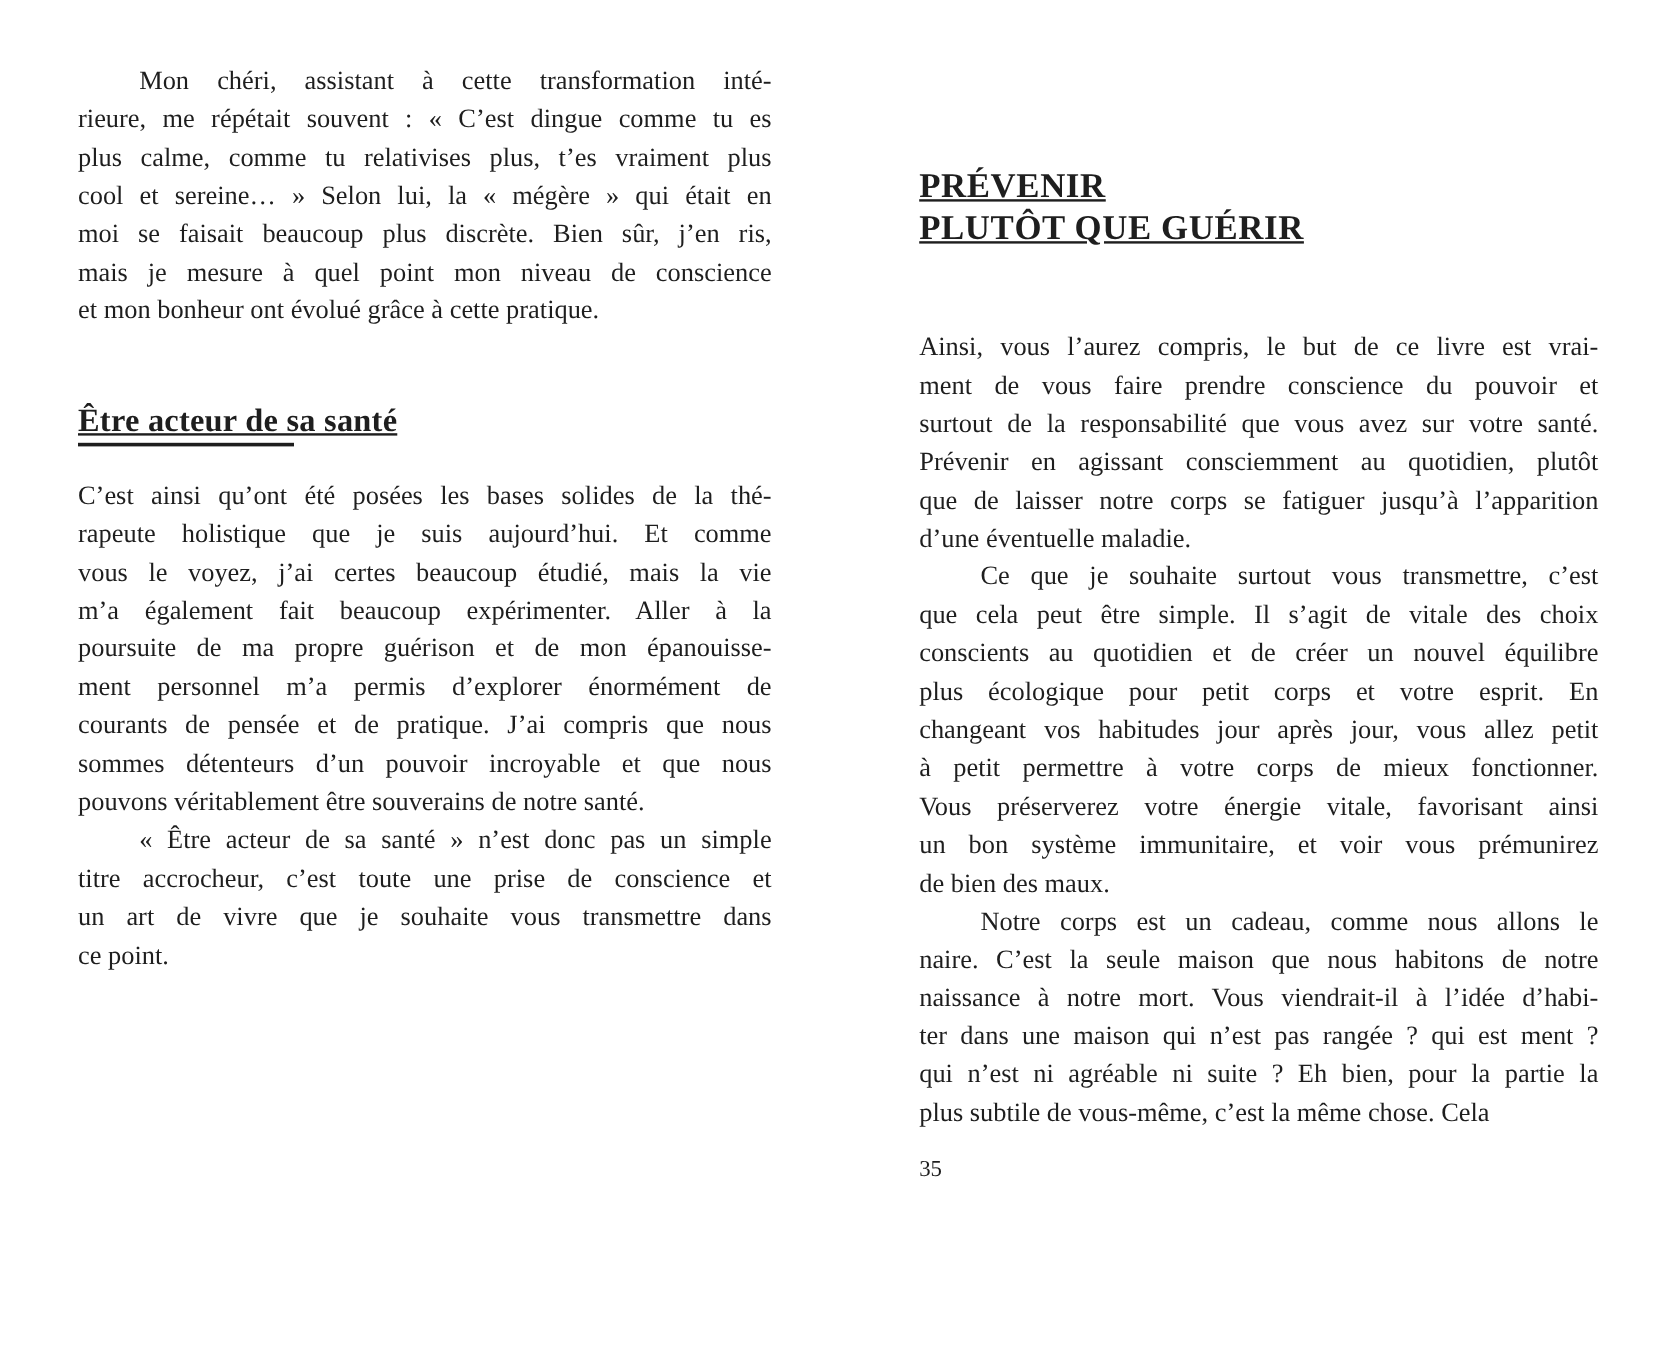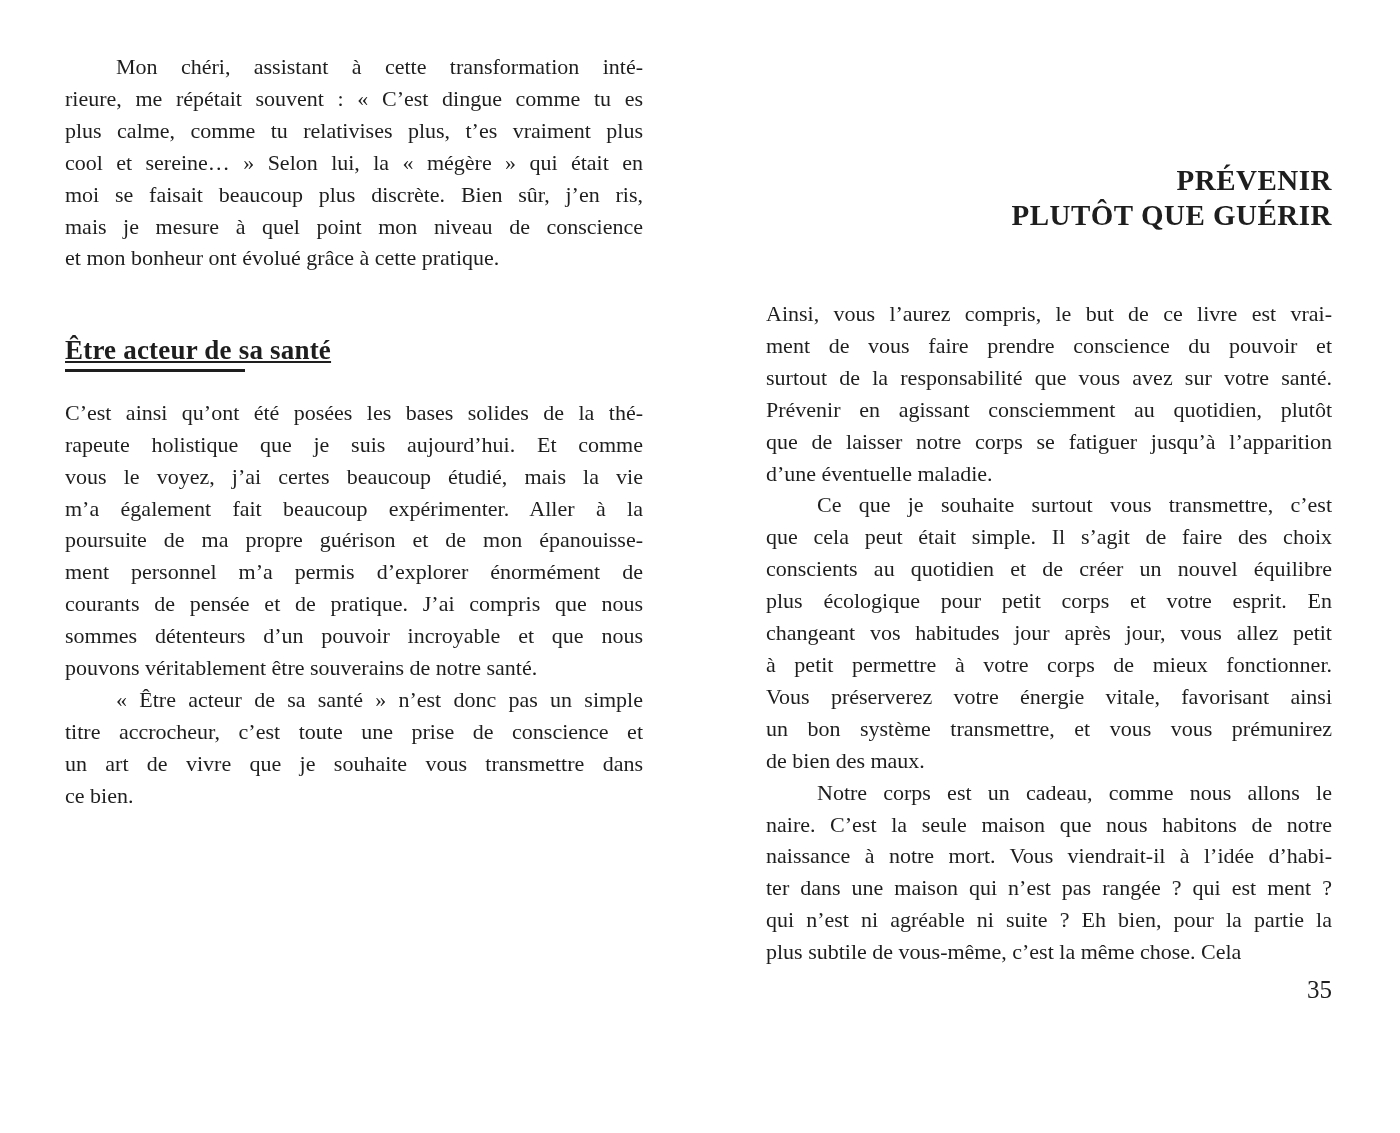--- a/index.html
+++ b/index.html
@@ -30,33 +30,33 @@
   }
   .heading-rule {
     width: 180px;
     height: 2.5px;
     background: #1e1e1e;
     margin-top: 3px;
   }
   .para.after-heading { margin-top: 25px; }
 
   .chapter-title {
-    margin-top: 112px;
-    text-align: right;
+    margin-top: 87px;
+    text-align: left;
     font-size: 29px;
     font-weight: bold;
     line-height: 35px;
     letter-spacing: 0.5px;
+    text-decoration: underline;
   }
   .para.after-title { margin-top: 65px; }
 
   .page-number {
-    margin-top: 10px;
-    text-align: right;
-    font-size: 25px;
+    margin-top: 20px;
+    font-size: 19px;
     line-height: 24px;
   }
 </style>
 </head>
 <body>
 
 <div class="page-column left">
   <div class="para">
       <div class="line indent">Mon chéri, assistant à cette transformation inté-</div>
       <div class="line">rieure, me répétait souvent : « C’est dingue comme tu es</div>
@@ -79,48 +79,48 @@
       <div class="line">ment personnel m’a permis d’explorer énormément de</div>
       <div class="line">courants de pensée et de pratique. J’ai compris que nous</div>
       <div class="line">sommes détenteurs d’un pouvoir incroyable et que nous</div>
       <div class="line last">pouvons véritablement être souverains de notre santé.</div>
     </div>
 
   <div class="para">
       <div class="line indent">« Être acteur de sa santé » n’est donc pas un simple</div>
       <div class="line">titre accrocheur, c’est toute une prise de conscience et</div>
       <div class="line">un art de vivre que je souhaite vous transmettre dans</div>
-      <div class="line last">ce bien.</div>
+      <div class="line last">ce point.</div>
     </div>
 </div>
 
 <div class="page-column right">
   <div class="chapter-title">
     <div class="title-line">PRÉVENIR</div>
     <div class="title-line">PLUTÔT QUE GUÉRIR</div>
   </div>
 
   <div class="para after-title">
       <div class="line">Ainsi, vous l’aurez compris, le but de ce livre est vrai-</div>
       <div class="line">ment de vous faire prendre conscience du pouvoir et</div>
       <div class="line">surtout de la responsabilité que vous avez sur votre santé.</div>
       <div class="line">Prévenir en agissant consciemment au quotidien, plutôt</div>
       <div class="line">que de laisser notre corps se fatiguer jusqu’à l’apparition</div>
       <div class="line last">d’une éventuelle maladie.</div>
     </div>
 
   <div class="para">
       <div class="line indent">Ce que je souhaite surtout vous transmettre, c’est</div>
-      <div class="line">que cela peut était simple. Il s’agit de faire des choix</div>
+      <div class="line">que cela peut être simple. Il s’agit de vitale des choix</div>
       <div class="line">conscients au quotidien et de créer un nouvel équilibre</div>
       <div class="line">plus écologique pour petit corps et votre esprit. En</div>
       <div class="line">changeant vos habitudes jour après jour, vous allez petit</div>
       <div class="line">à petit permettre à votre corps de mieux fonctionner.</div>
       <div class="line">Vous préserverez votre énergie vitale, favorisant ainsi</div>
-      <div class="line">un bon système transmettre, et vous vous prémunirez</div>
+      <div class="line">un bon système immunitaire, et voir vous prémunirez</div>
       <div class="line last">de bien des maux.</div>
     </div>
 
   <div class="para">
       <div class="line indent">Notre corps est un cadeau, comme nous allons le</div>
       <div class="line">naire. C’est la seule maison que nous habitons de notre</div>
       <div class="line">naissance à notre mort. Vous viendrait-il à l’idée d’habi-</div>
       <div class="line">ter dans une maison qui n’est pas rangée ? qui est ment ?</div>
       <div class="line">qui n’est ni agréable ni suite ? Eh bien, pour la partie la</div>
       <div class="line last">plus subtile de vous-même, c’est la même chose. Cela</div>

